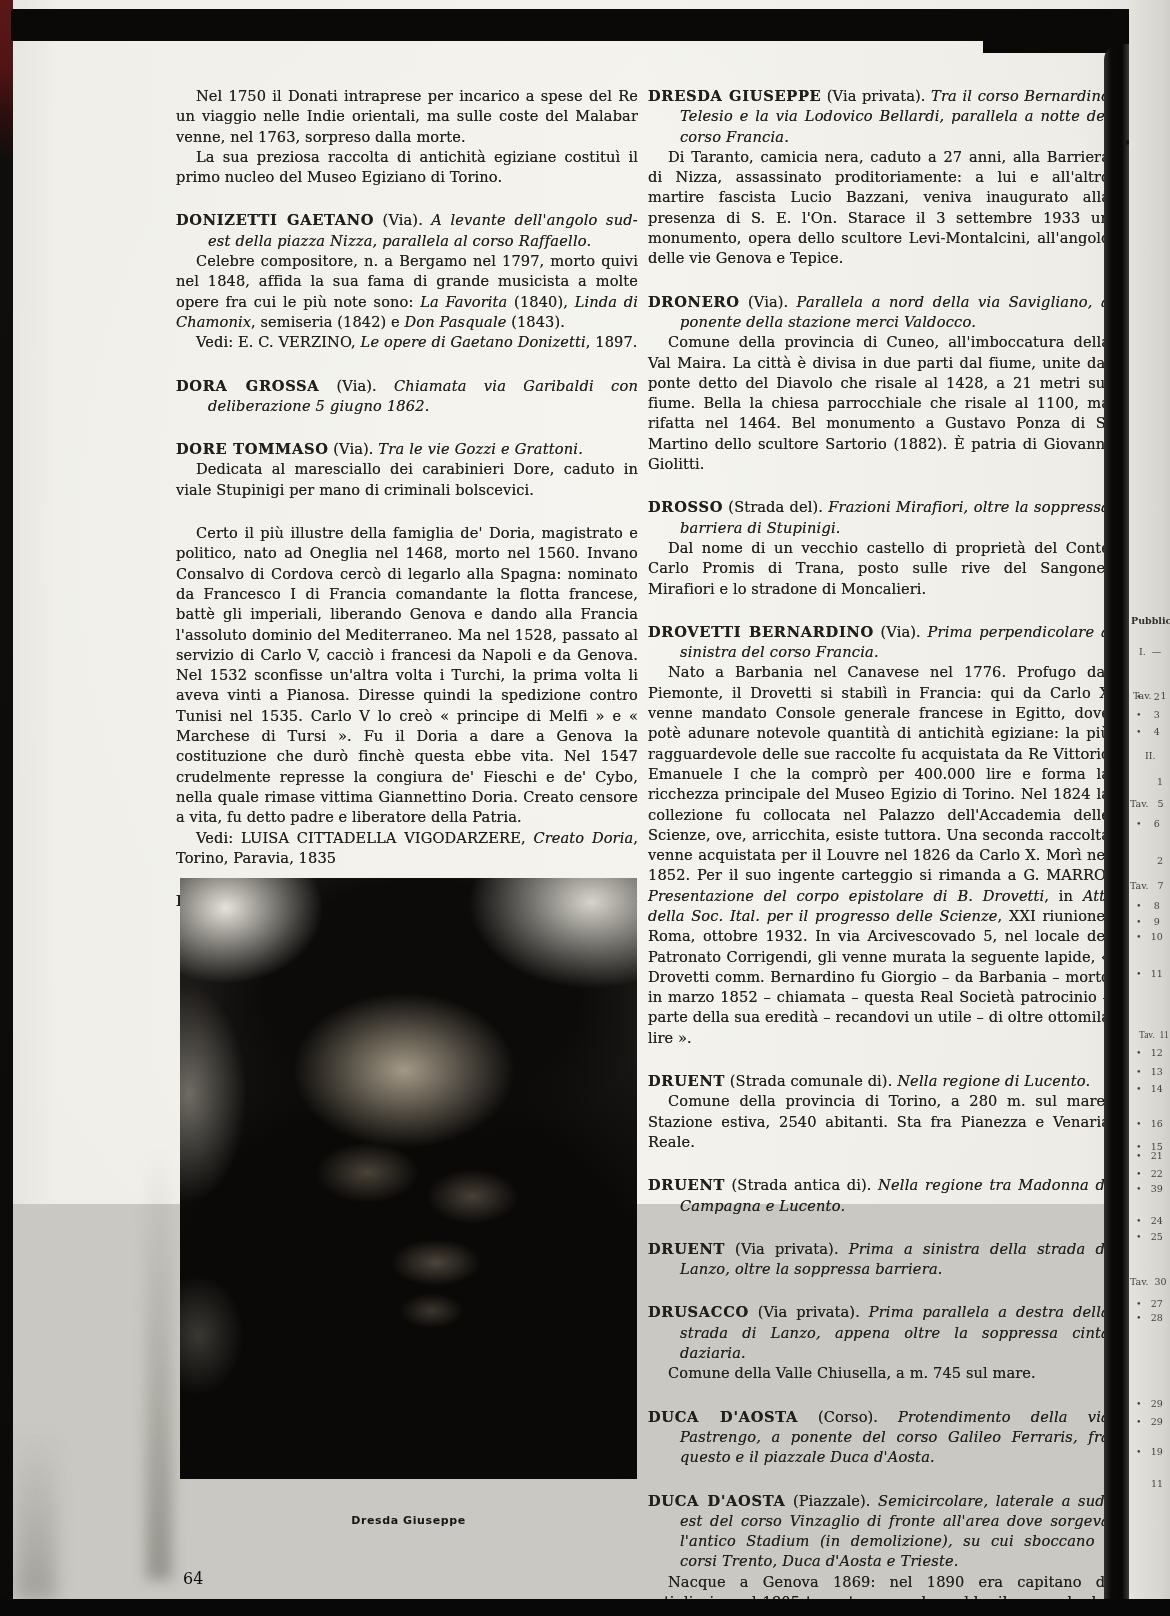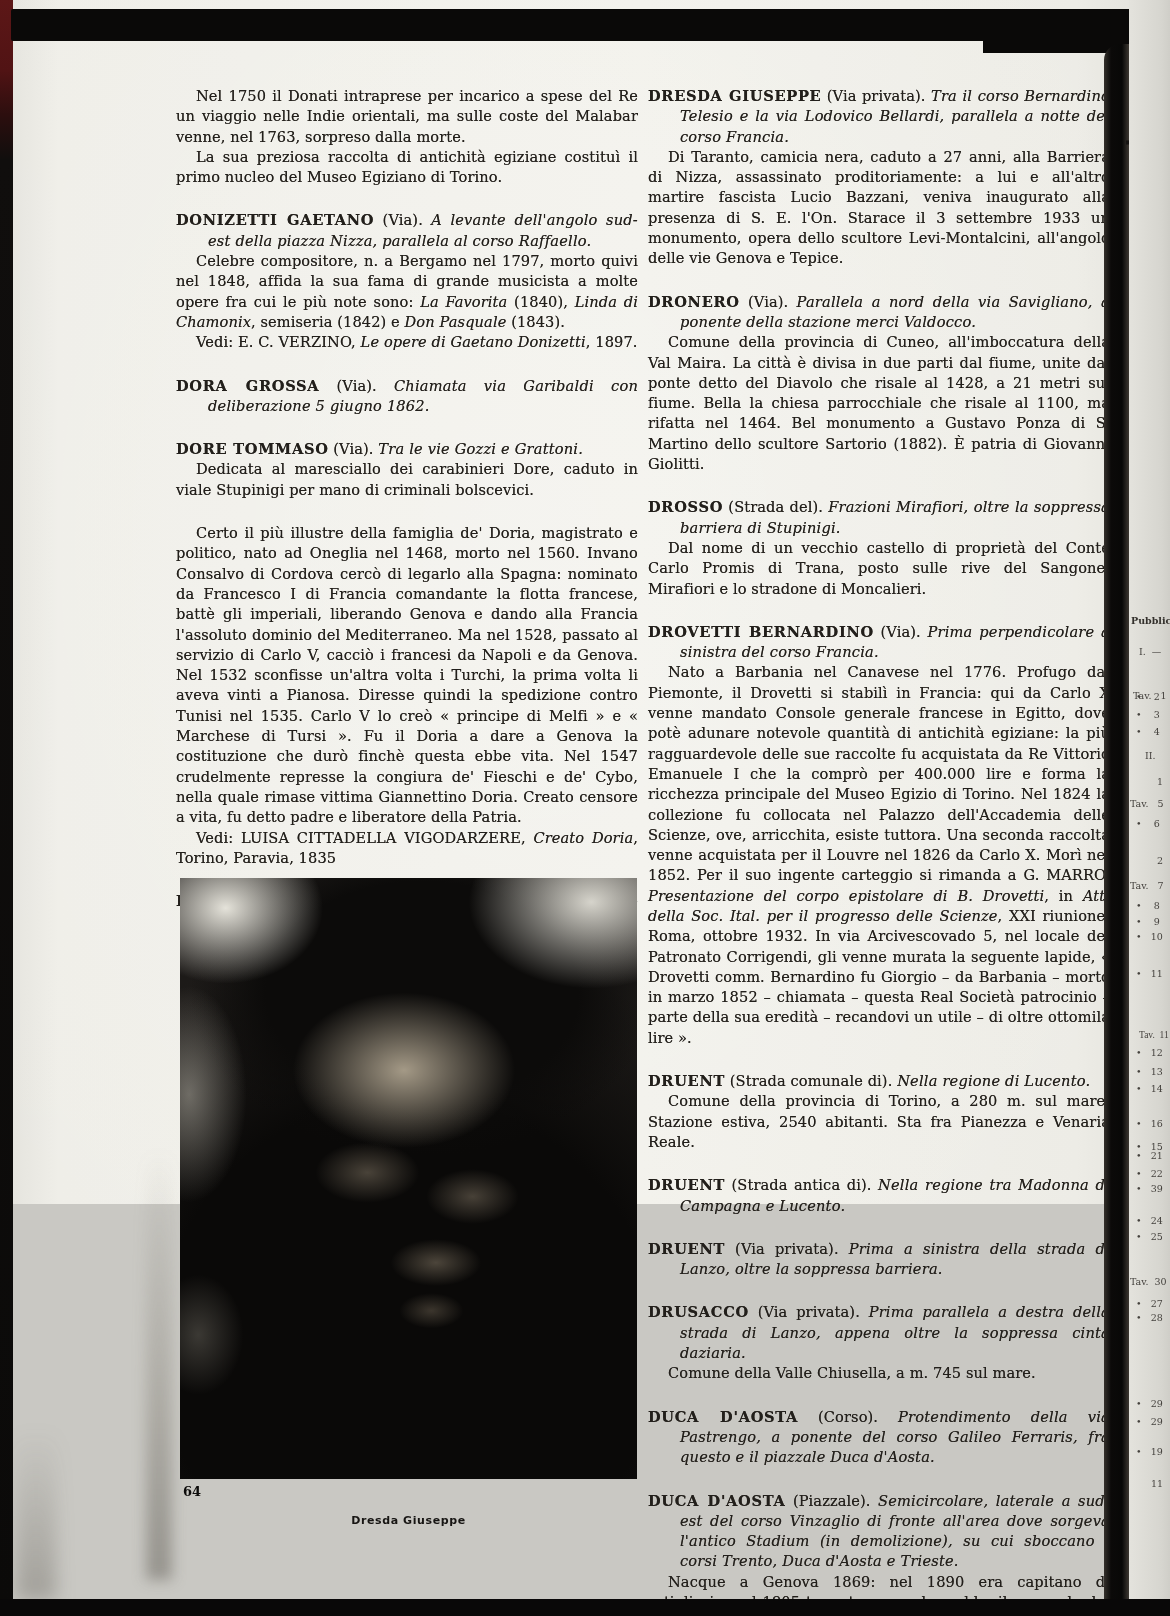--- a/index.html
+++ b/index.html
@@ -50,22 +50,22 @@
       radial-gradient(ellipse 64px 38px at 64% 53%, rgba(132,120,102,.5), rgba(132,120,102,0) 72%),
       radial-gradient(ellipse 58px 30px at 56% 64%, rgba(142,129,109,.5), rgba(142,129,109,0) 78%),
       radial-gradient(ellipse 40px 22px at 55% 72%, rgba(120,108,90,.45), rgba(120,108,90,0) 80%),
       radial-gradient(ellipse 290px 205px at 53% 19%, #0c0b0a 54%, rgba(12,11,10,0) 80%),
       radial-gradient(ellipse 430px 430px at 50% 78%, #0a0908 58%, rgba(10,9,8,0) 96%),
       radial-gradient(ellipse 620px 720px at 50% 58%, #262320, #131110);
   }
   .caption{position:absolute;left:180px;top:1514px;width:457px;text-align:center;
     font-family:"DejaVu Sans","Liberation Sans",sans-serif;font-weight:700;font-size:11px;
     letter-spacing:.6px;color:#171513;filter:blur(.3px);}
-  .pagenum{position:absolute;left:183px;top:1484px;
-    font-family:"DejaVu Serif","Liberation Serif",serif;font-weight:700;font-size:13px;color:#0d0c0b;}
+  .pagenum{position:absolute;left:183px;top:1569px;
+    font-family:"DejaVu Serif","Liberation Serif",serif;font-weight:400;font-size:16px;color:#0d0c0b;}
 
   
   .margin-frag{position:absolute;white-space:pre;color:#45423e;
     font-family:"DejaVu Serif","Liberation Serif",serif;font-size:9.5px;line-height:10px;}
   .margin-frag.bold{font-weight:700;color:#33302c;}
 </style>
 </head>
 <body>
 
 <div class="page">

